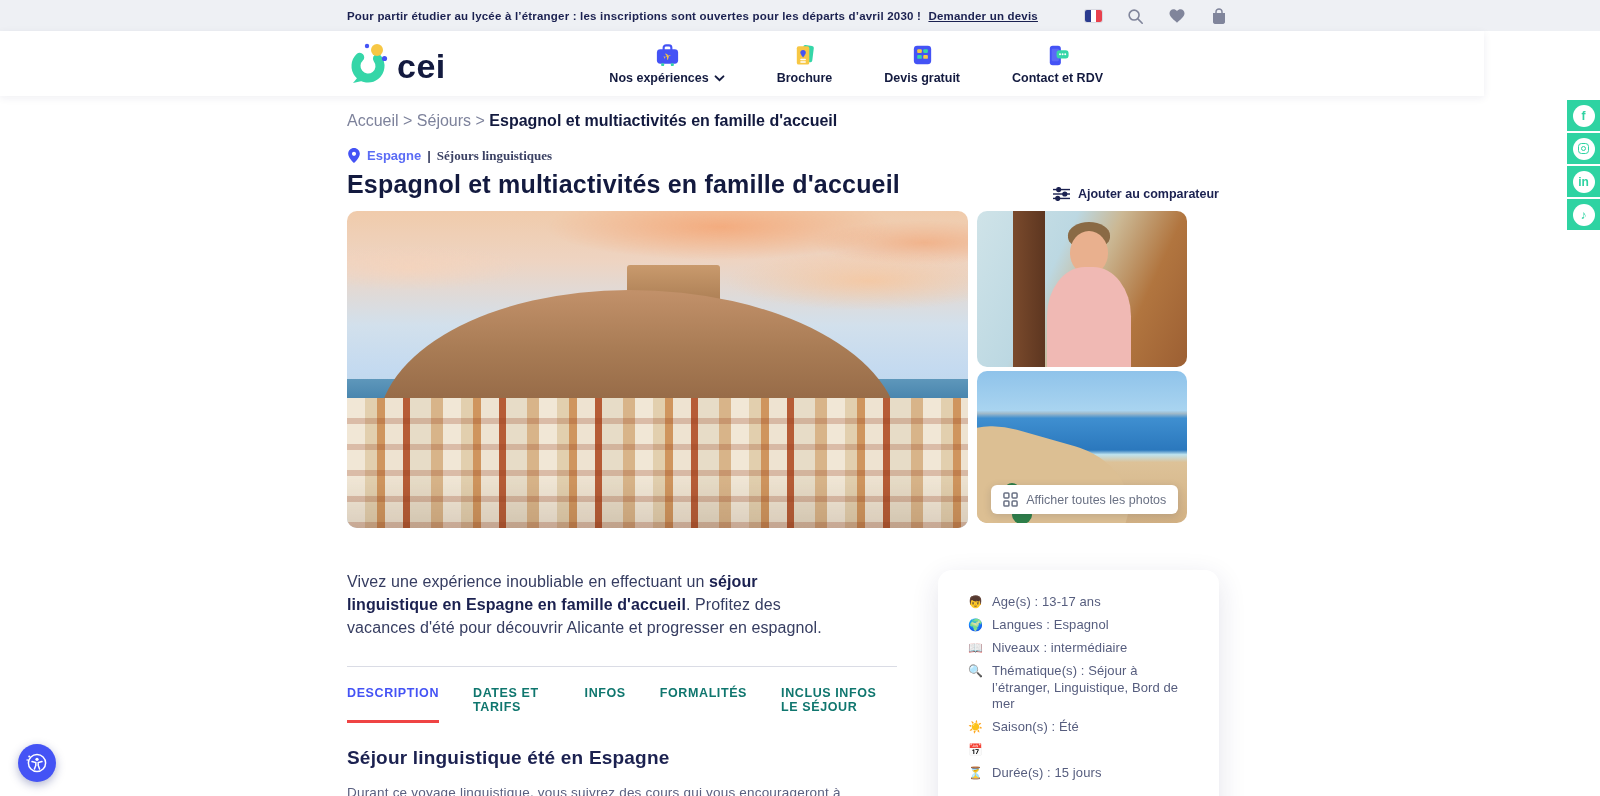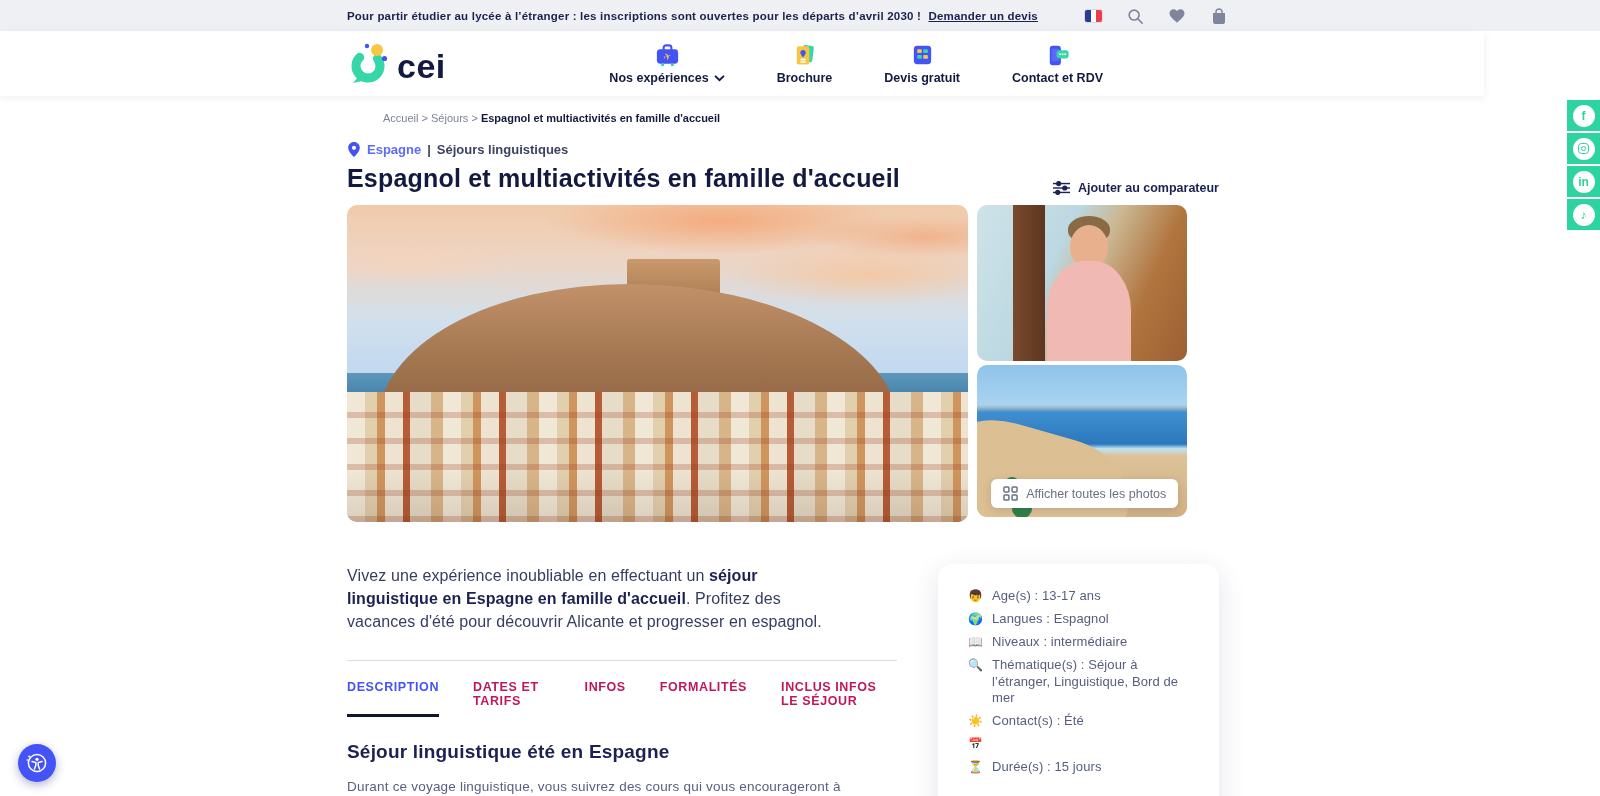--- a/index.html
+++ b/index.html
@@ -29,26 +29,26 @@
   
   .social { position:absolute; right:0; top:100px; display:flex; flex-direction:column; gap:2px; z-index:6; }
   .social-tile { width:33px; height:31px; background:#2ed3a2; display:flex; align-items:center; justify-content:center; cursor:pointer; }
   .social-circle { width:22px; height:22px; border-radius:50%; background:#fff; display:flex; align-items:center; justify-content:center;
     color:#2ed3a2; font-weight:700; font-size:12px; }
   .ig-glyph { width:11px; height:11px; border:1.6px solid #2ed3a2; border-radius:3.5px; position:relative; }
   .ig-glyph::after { content:''; position:absolute; inset:1.6px; border:1.4px solid #2ed3a2; border-radius:50%; }
 
   
   .content { position:absolute; left:347px; top:96px; width:872px; }
-  .breadcrumb { margin-top:16px; font-size:11px; color:#7d829b;margin-left:36px; }
+  .breadcrumb { margin-top:16px; font-size:16px; color:#7d829b; }
   .breadcrumb a { color:#7d829b; cursor:pointer; text-decoration:none; }
   .breadcrumb .current { font-weight:700; color:#131a3f; }
   .loc-row { margin-top:17px; display:flex; align-items:center; gap:6px; font-size:13px; font-weight:600; }
   .loc-country { color:#5b6cf5; cursor:pointer; }
-  .loc-sep { color:#3c4264; } .loc-cat { color:#3c4264; }
+  .loc-sep { color:#3c4264; } .loc-cat { color:#3c4264;font-family:Liberation Serif, serif; }
   .title-row { margin-top:6px; display:flex; align-items:flex-start; justify-content:space-between; }
   h1 { font-size:25px; font-weight:800; color:#131a3f; letter-spacing:.2px; }
   .compare { display:flex; align-items:center; gap:8px; font-size:12.5px; font-weight:600; color:#1b2150;
     cursor:pointer; margin-top:17px; }
 
   
   .gallery { margin-top:10px; display:flex; gap:9px; height:317px; }
   .img { border-radius:10px; overflow:hidden; position:relative; cursor:pointer; }
   .img-main { width:653px; height:317px;
     background:
@@ -89,22 +89,22 @@
     display:flex; align-items:center; gap:8px; padding:7px 12px; font-size:12.5px; color:#6a7184;
     font-family:"Liberation Sans", sans-serif; cursor:pointer; box-shadow:0 2px 8px rgba(20,25,70,.15); }
 
   
   .cols { display:flex; margin-top:42px; align-items:flex-start; }
   .left-col { width:550px; }
   .intro { width:490px; font-size:16px; line-height:1.45; color:#363d61; letter-spacing:.1px; }
   .intro b { color:#1b2150; }
   .divider { margin-top:26px; border-top:1px solid #dadce5; width:550px; }
   .tabs { display:flex; gap:34px; padding-top:19px; }
-  .tab { font-size:12.5px; font-weight:700; letter-spacing:.6px; color:#be185d; cursor:pointer; padding-bottom:9px; }
-  .tab.active { color:#4453f5; border-bottom:3px solid #0f172a; }
+  .tab { font-size:12.5px; font-weight:700; letter-spacing:.6px; color:#0f766e; cursor:pointer; padding-bottom:9px; }
+  .tab.active { color:#4453f5; border-bottom:3px solid #ef4444; }
   h2 { margin-top:24px; font-size:19px; font-weight:800; color:#1b2150; letter-spacing:.2px; }
   .section-body { margin-top:13px; width:520px; font-size:13.5px; line-height:1.6; color:#5a6080; letter-spacing:.2px; }
 
   
   .facts-card { margin-left:41px; width:281px; min-height:300px; background:#fff; border-radius:14px;
     box-shadow:0 8px 28px rgba(30,35,90,.12); padding:24px 24px 24px 30px; }
   .fact { display:flex; gap:7px; margin-bottom:6px; font-size:13px; line-height:1.3; color:#565d7e; letter-spacing:.1px; }
   .fact .fi { width:17px; flex:0 0 17px; font-size:12px; line-height:1.4; }
 
   
@@ -312,21 +312,21 @@
       <div class="fact">
           <span class="fi">📖</span>
           <span>Niveaux : intermédiaire</span>
         </div>
       <div class="fact">
           <span class="fi">🔍</span>
           <span>Thématique(s) : Séjour à l’étranger, Linguistique, Bord de mer</span>
         </div>
       <div class="fact">
           <span class="fi">☀️</span>
-          <span>Contact(s) : Été</span>
+          <span>Saison(s) : Été</span>
         </div>
       <div class="fact">
           <span class="fi">📅</span>
         </div>
       <div class="fact">
           <span class="fi">⏳</span>
           <span>Durée(s) : 15 jours</span>
         </div>
 
     </div>

